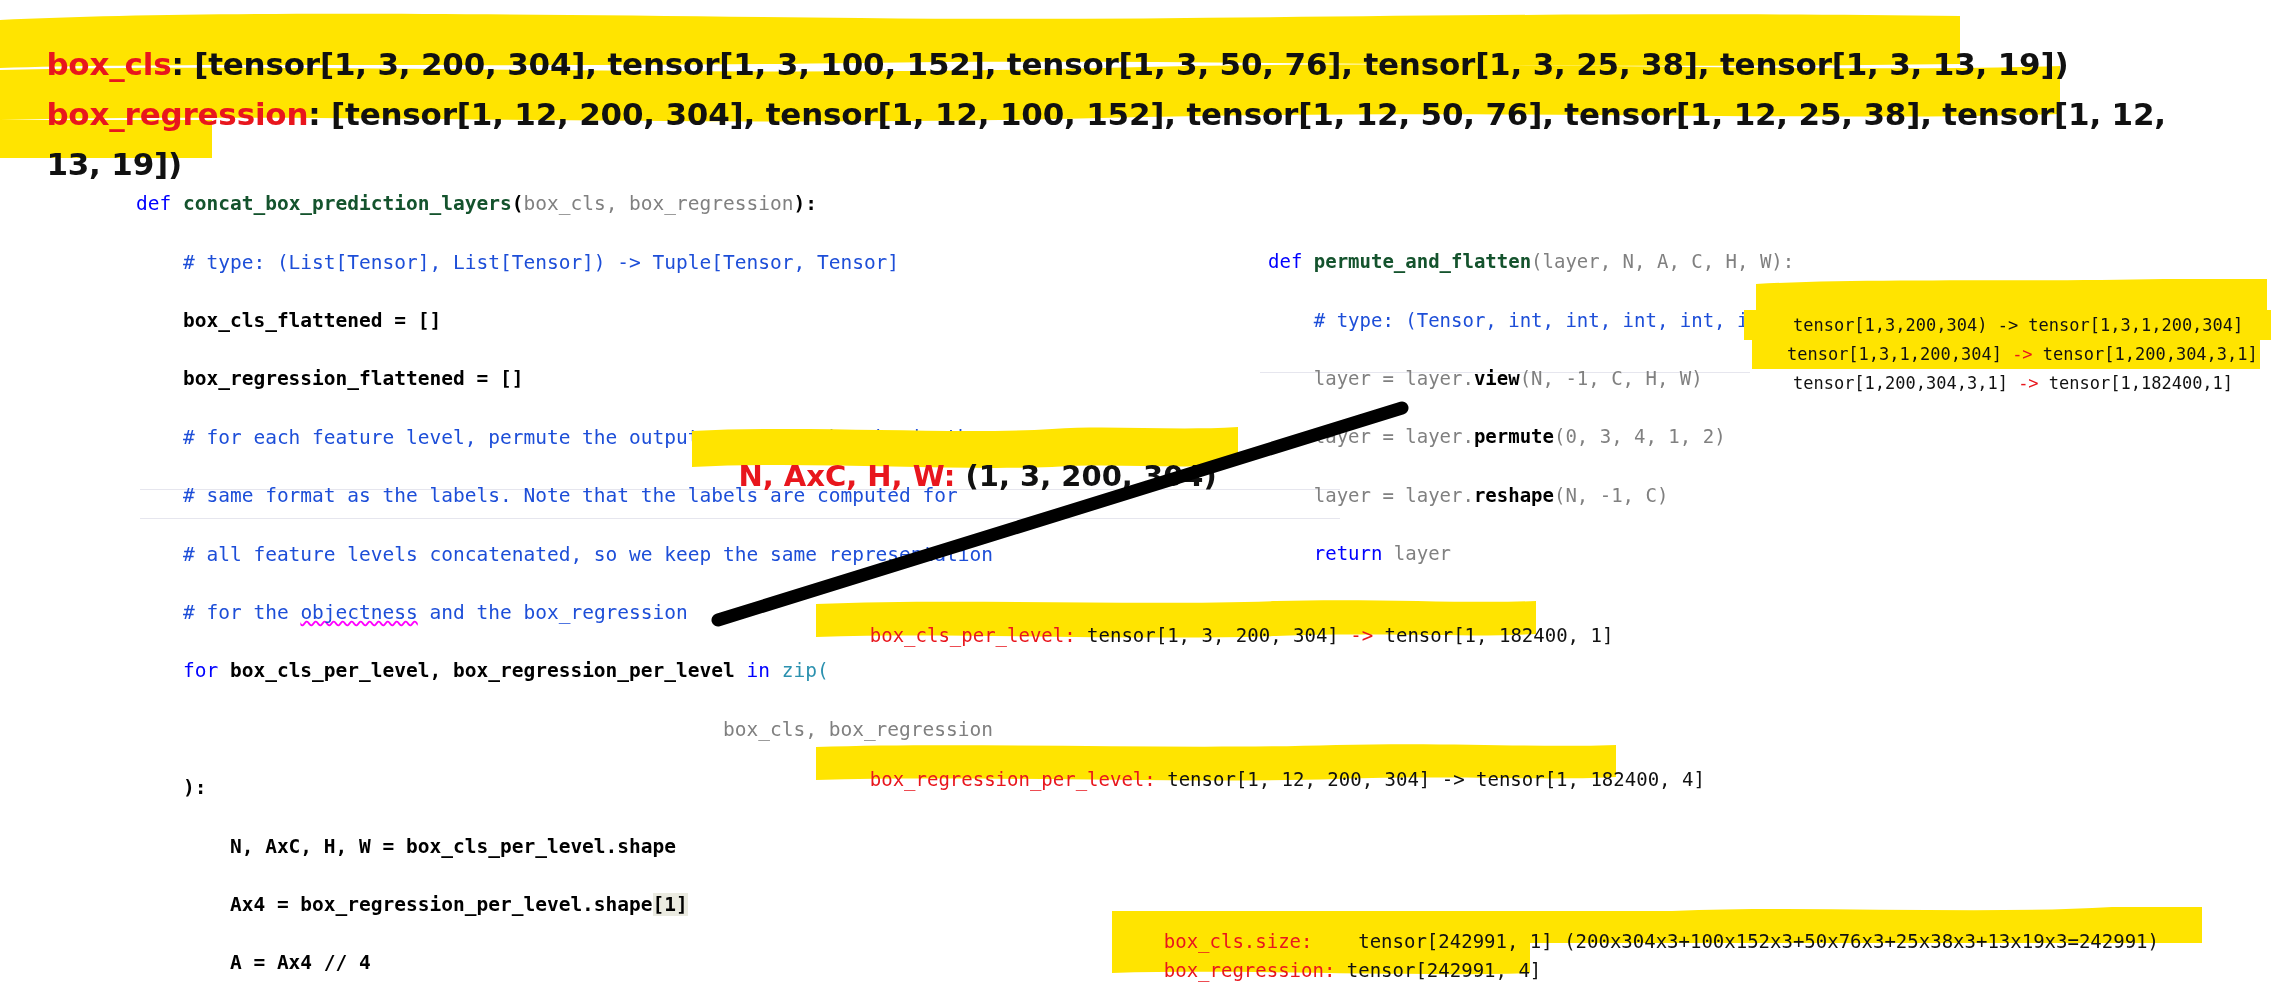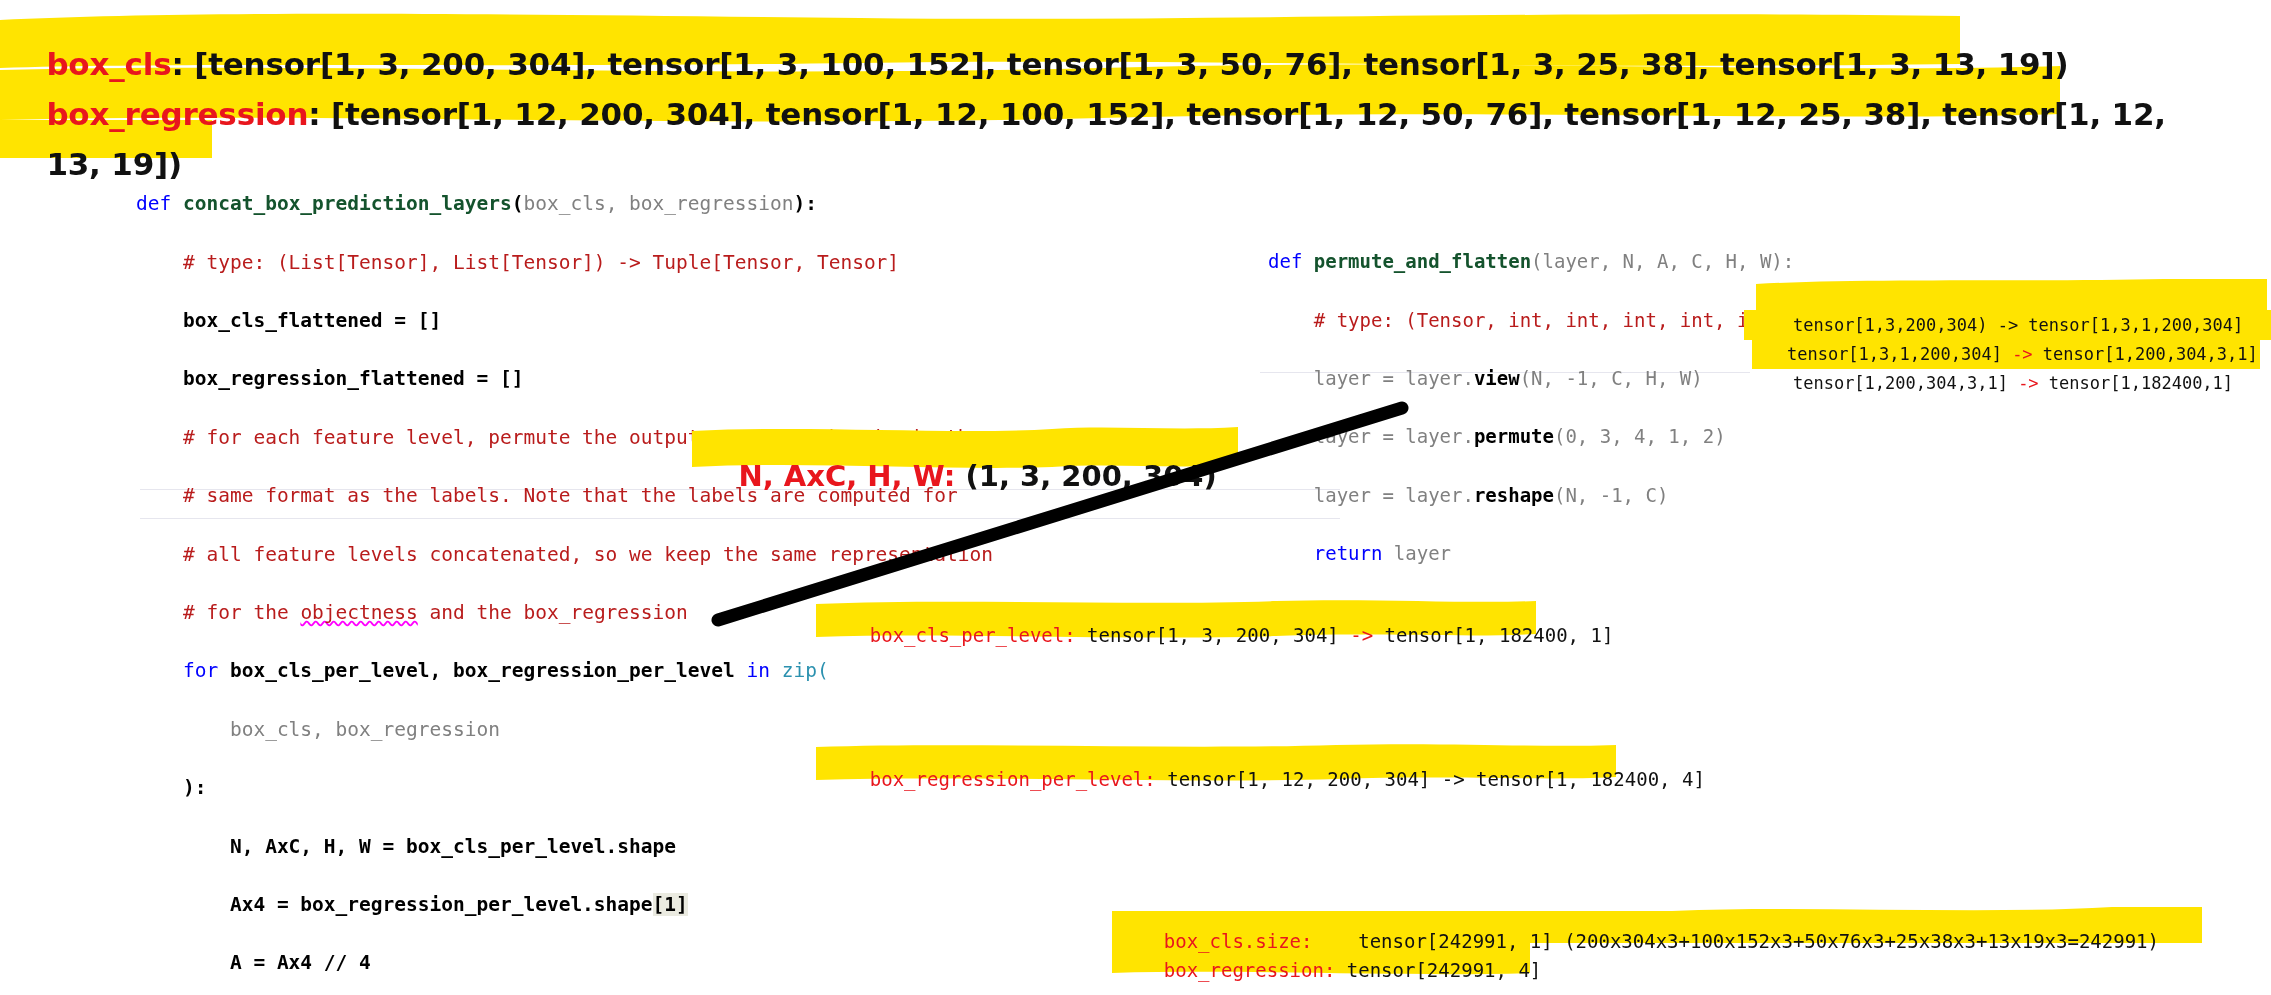--- a/index.html
+++ b/index.html
@@ -31,22 +31,22 @@
   .code{
     font-family:"DejaVu Sans Mono", monospace;
     font-size:19.5px;
     line-height:29.2px;
     white-space:pre;
     color:#808080;
   }
   .code.small{font-size:19px;line-height:29.2px;}
   .kw{color:#0000ff;}          
   .fn{color:#14532d;font-weight:bold;}  
-  .id{color:#808080;}          
-  .cm{color:#b91c1c;}
+  .id{color:#808080;text-align:right;}          
+  .cm{color:#1d4ed8;}
   .call{color:#2b91af;}         
   .blk{color:#000000;font-weight:bold;}
   .sq{color:#000000;font-weight:bold;}
 
   .squiggle{
     text-decoration:underline wavy #ff00ff;
     text-decoration-skip-ink:none;
   }
 
   

